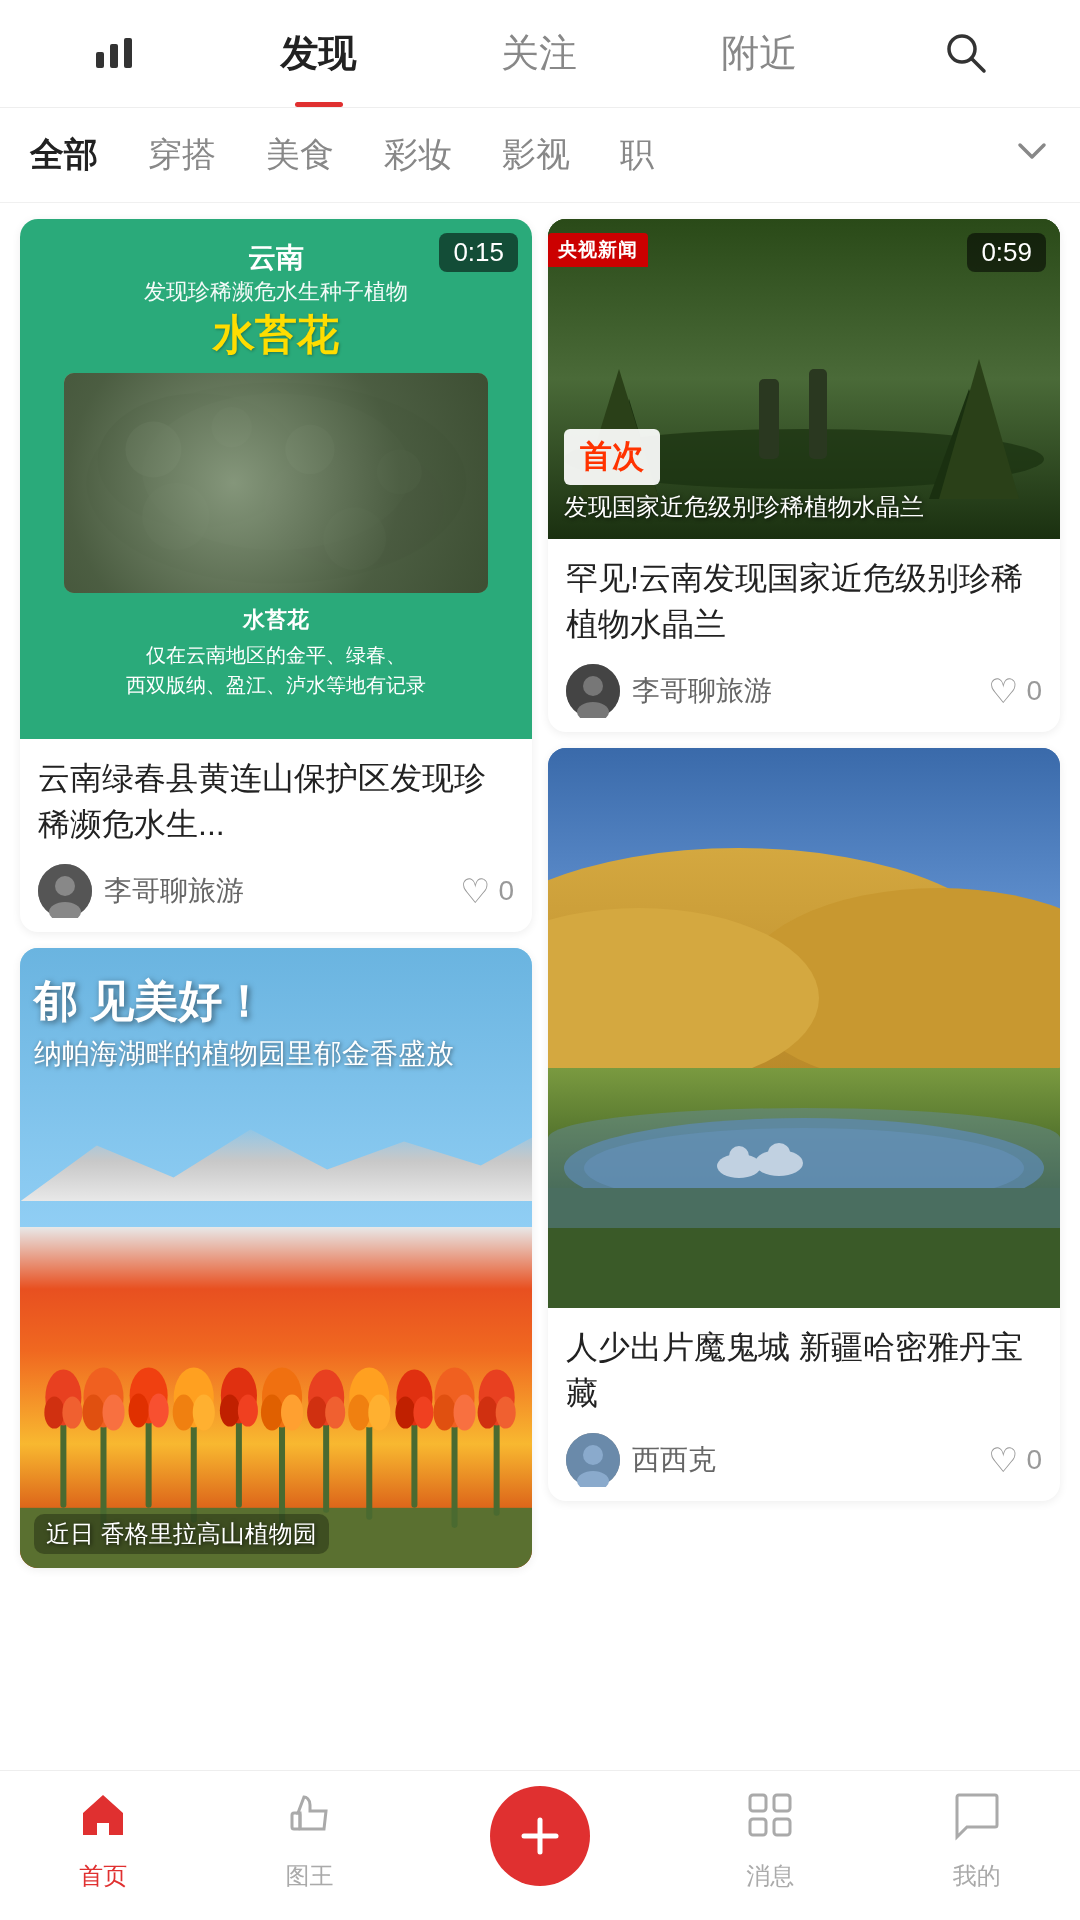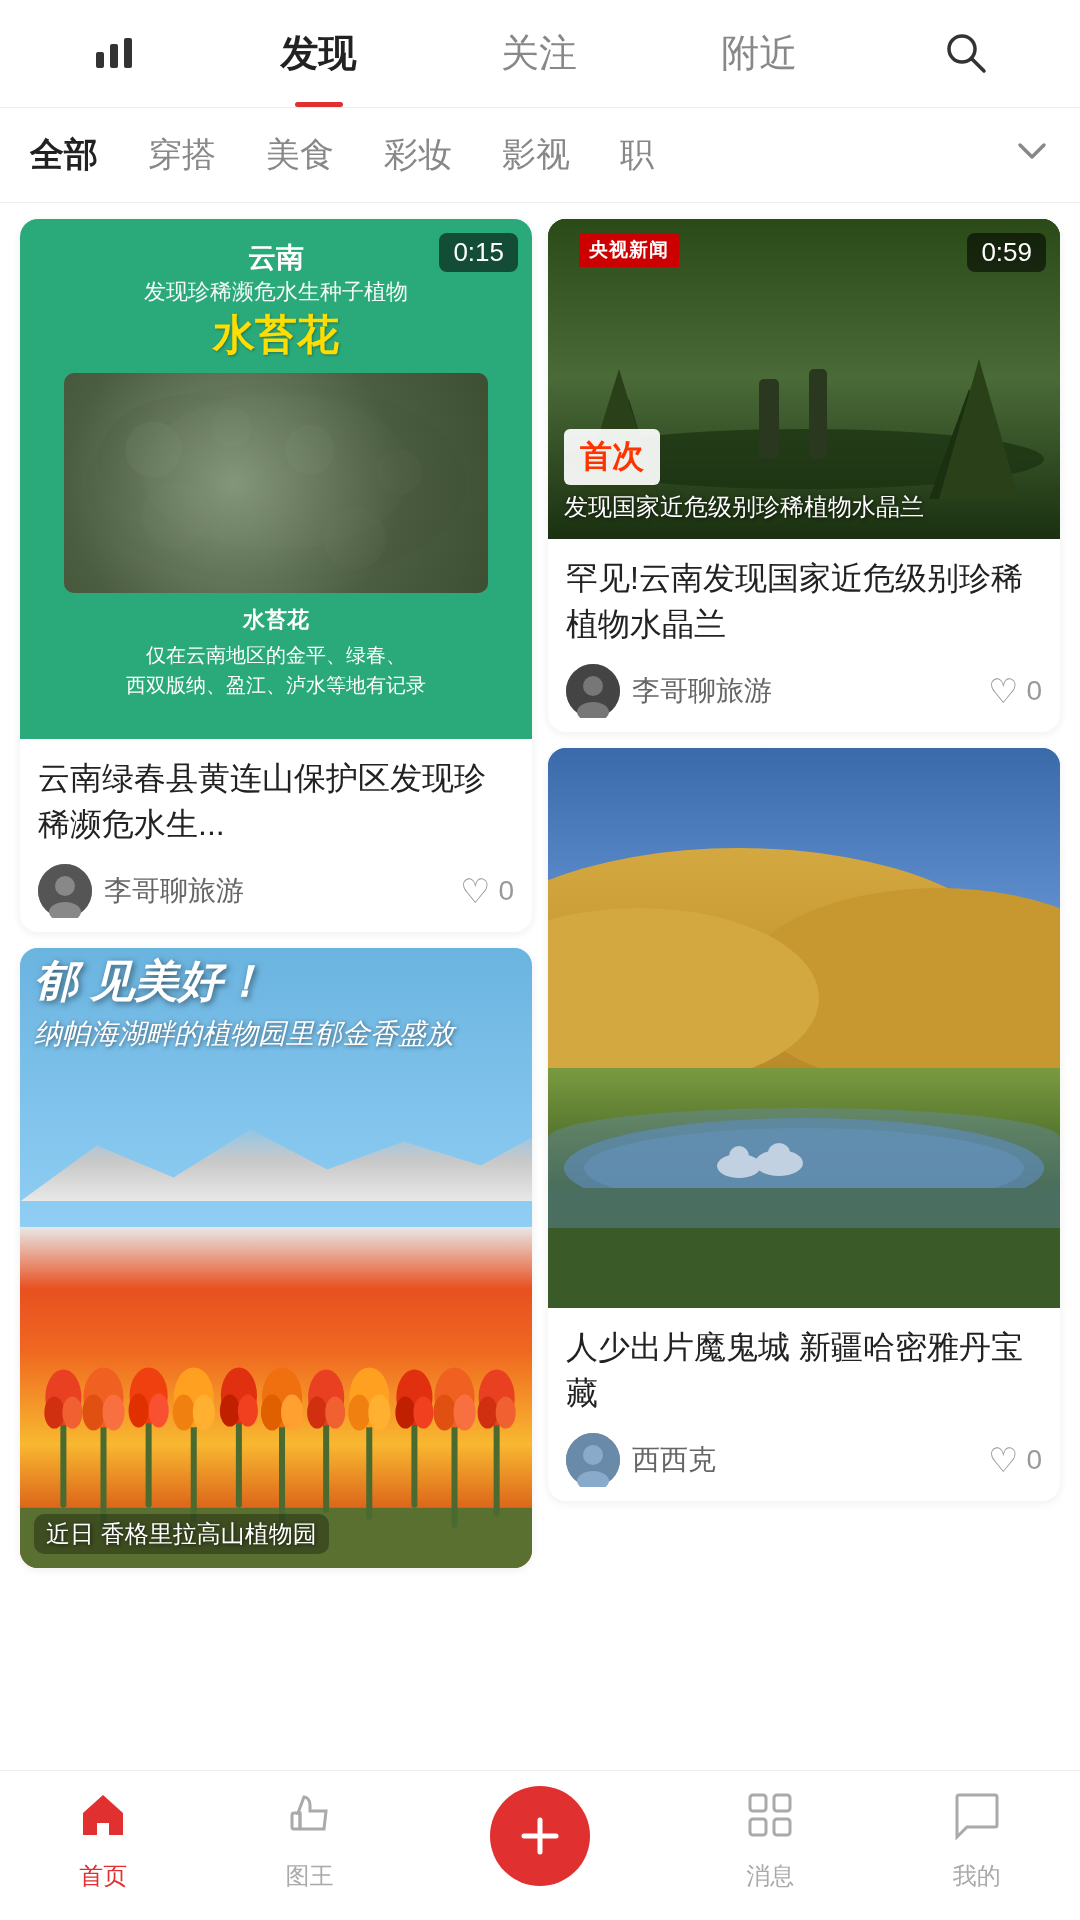--- a/index.html
+++ b/index.html
@@ -258,21 +258,21 @@
       margin-bottom: 6px;
     }
     .card2-overlay .sub-text {
       font-size: 24px;
       color: #fff;
       text-shadow: 1px 1px 4px rgba(0,0,0,0.8);
     }
     .cctv-badge {
       position: absolute;
       top: 14px;
-      left: 31px;
+      left: 0;
       display: flex;
       flex-direction: column;
       align-items: center;
     }
     .cctv-top {
       background: #cc0000;
       color: #fff;
       font-size: 18px;
       font-weight: 700;
       padding: 3px 10px;
@@ -318,24 +318,23 @@
       position: absolute;
       top: 28%;
       left: 0;
       right: 0;
       height: 80px;
       background: linear-gradient(to bottom, transparent 0%, #c8c8c8 50%, #e8e8e8 100%);
       clip-path: polygon(0% 100%, 15% 30%, 30% 70%, 45% 10%, 60% 60%, 75% 25%, 90% 55%, 100% 20%, 100% 100%);
     }
     .tulip-overlay {
       position: absolute;
-      top: 4px;
+      top: 24px;
       left: 14px;
       right: 14px;
-      font-style: italic;
     }
     .tulip-text-top {
       font-size: 44px;
       font-weight: 900;
       color: #fff;
       text-shadow: 2px 2px 6px rgba(0,0,0,0.5);
     }
     .tulip-text-sub {
       font-size: 28px;
       color: #fff;

